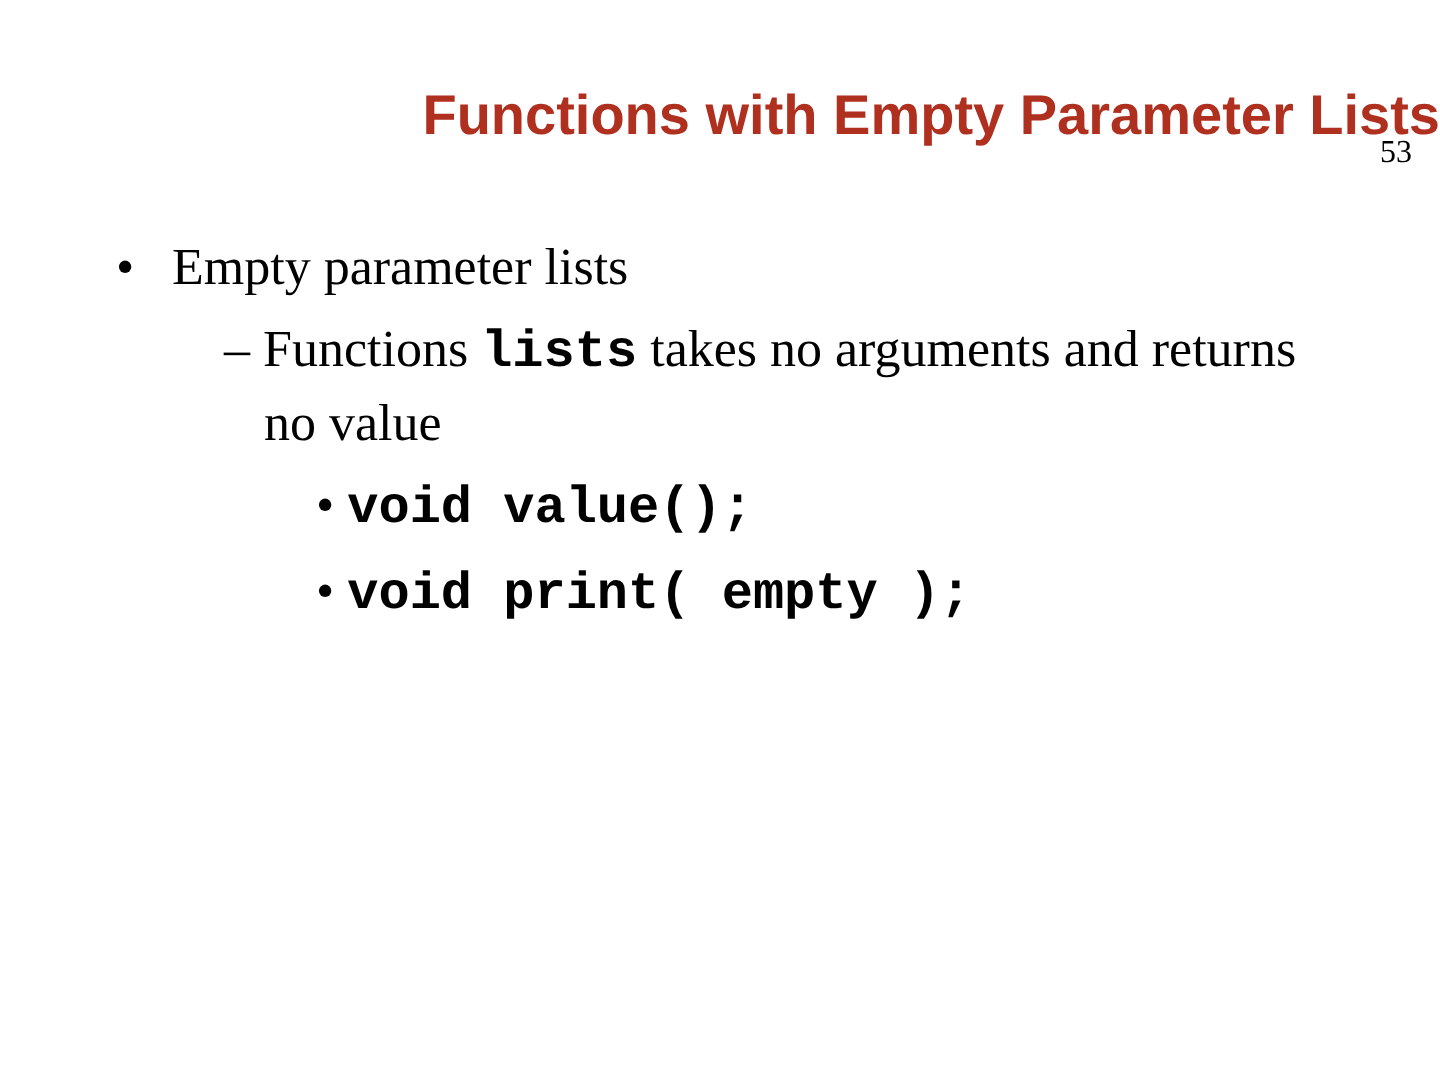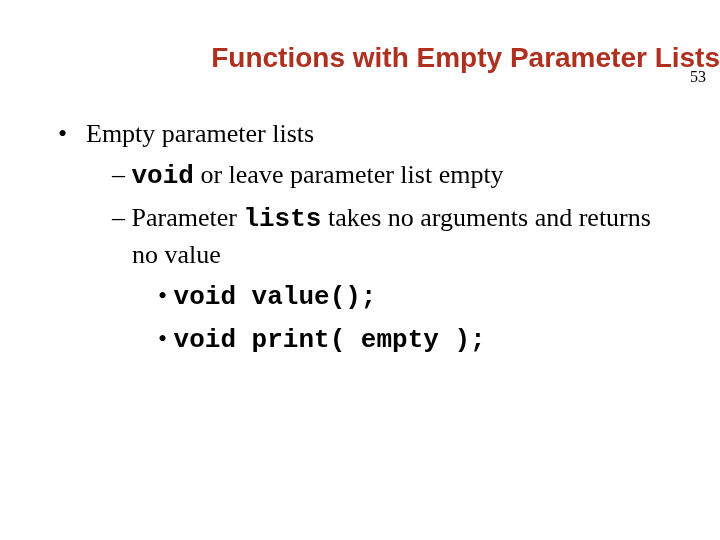--- a/index.html
+++ b/index.html
@@ -24,27 +24,24 @@
   <div class="page-number">53</div>
 
   <div class="title">Functions with Empty Parameter Lists</div>
 
   <div class="content">
 
     <div class="lvl1">
       <span class="bullet">•</span><span>Empty parameter lists</span>
     </div>
 
-    <div class="lvl2">
-      <span class="dash">– </span><span class="mono">void</span><span> or leave parameter list empty</span>
-    </div>
 
 
     <div class="lvl2">
-      <span class="dash">– </span><span>Parameter </span><span class="mono">lists</span><span> takes no arguments and returns no value</span>
+      <span class="dash">– </span><span>Functions </span><span class="mono">lists</span><span> takes no arguments and returns no value</span>
     </div>
 
     <div class="lvl3">
       <span class="dot3">• </span><span class="mono">void value();</span>
     </div>
 
     <div class="lvl3">
       <span class="dot3">• </span><span class="mono">void print( empty );</span>
     </div>
 

